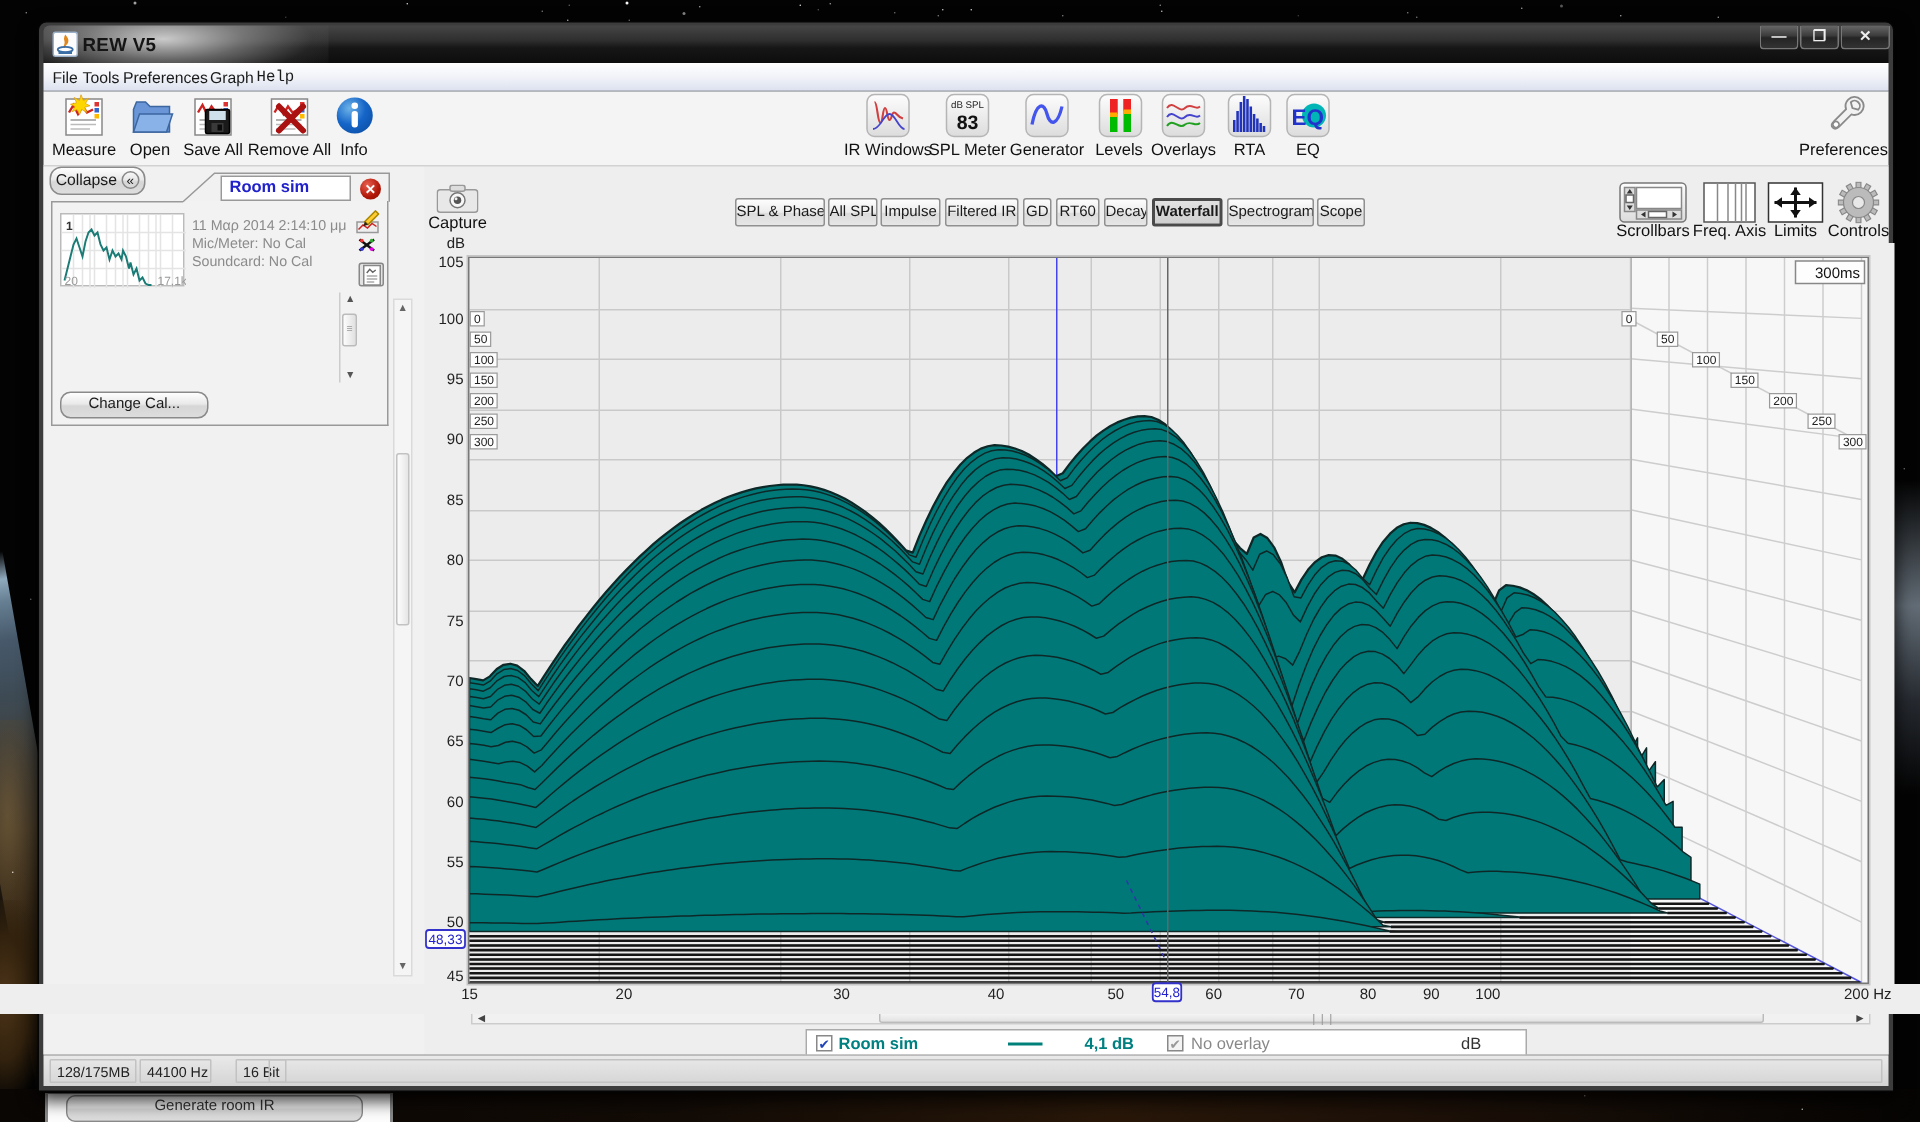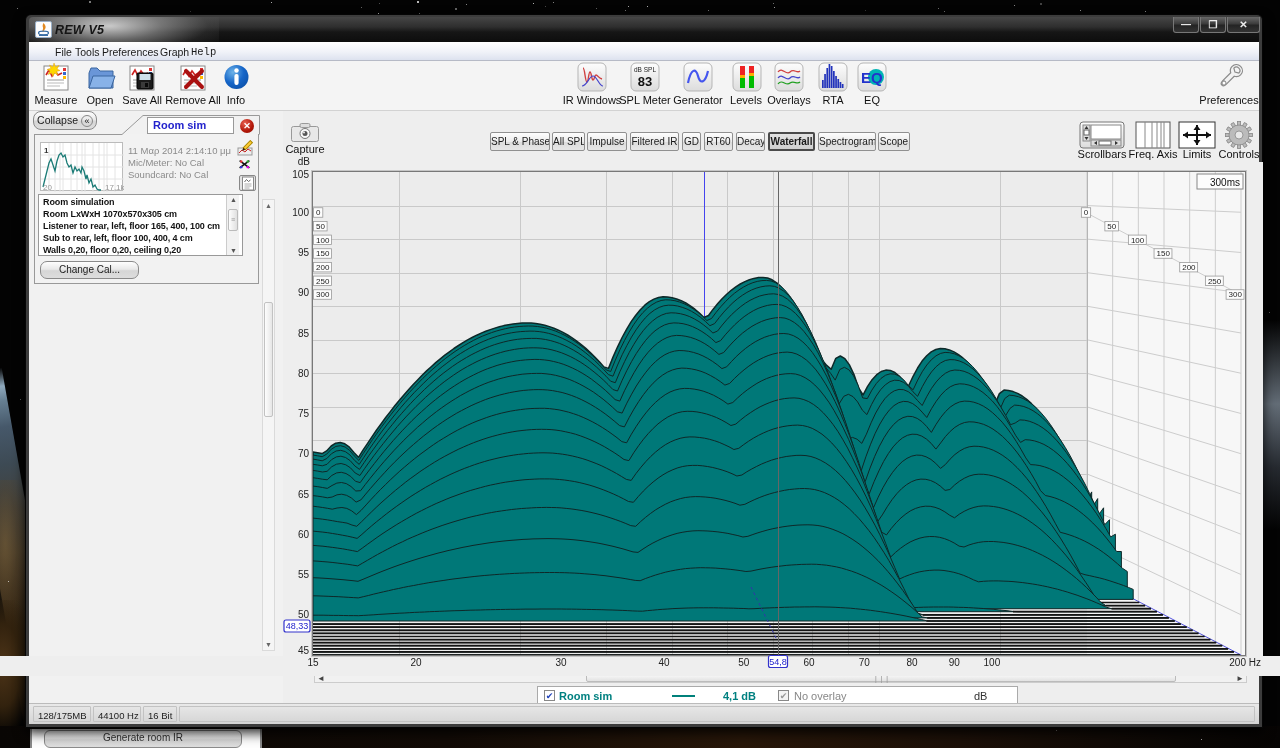--- a/index.html
+++ b/index.html
@@ -16,34 +16,34 @@
   background: linear-gradient(90deg,#090604 0%, #120b06 35%, #281709 58%, #1c1008 75%, #0c0805 92%, #060403 100%); }
 #rightlimb { position:absolute; left:1263px; top:320px; width:17px; height:210px;
   background: linear-gradient(180deg, rgba(60,70,80,0) 0%, rgba(150,165,180,0.65) 40%, rgba(90,100,115,0.4) 70%, rgba(20,20,25,0) 100%); }
 
 
 #win { position:absolute; left:25px; top:14px; width:1238px; height:714px;
   border:1px solid #050505; border-radius:6px 6px 0 0;
   background:#3c3c3c; box-shadow: 0 5px 12px rgba(0,0,0,0.85); }
 #winInner { position:absolute; left:3px; top:2px; right:3px; bottom:3px; }
 #titlebar { position:absolute; left:0; top:0; right:0; height:25px; border-radius:4px 4px 0 0;
-  background: linear-gradient(180deg,#464646 0%, #2e2e2e 40%, #161616 60%, #0d0d0d 100%); overflow:hidden;font-style:italic;}
+  background: linear-gradient(180deg,#464646 0%, #2e2e2e 40%, #161616 60%, #0d0d0d 100%); overflow:hidden;}
 #titleglow { position:absolute; left:-45px; top:-22px; width:235px; height:64px;
   background: radial-gradient(ellipse at 125px 31px, rgba(215,215,215,0.92) 0%, rgba(170,170,170,0.55) 30%, rgba(95,95,95,0.22) 56%, rgba(55,55,55,0) 76%); }
 #appicon { position:absolute; left:6px; top:4px; width:17px; height:17px; background:#fdfdfd; border-radius:2px; border:1px solid #9ab0c8;}
 #apptitle { position:absolute; left:26px; top:6px; font-size:12.5px; color:#151515; font-weight:bold; letter-spacing:0.2px; }
 .winbtn { position:absolute; top:0px; height:16px; background: linear-gradient(180deg,#686868 0%, #3c3c3c 45%, #242424 55%, #333 100%);
   border:1px solid #777; border-top:none; border-radius:0 0 3px 3px; color:#ededed; text-align:center; font-size:10px; line-height:15px; font-weight:bold;}
 #btnmin { left:1144px; width:26px; }
 #btnmax { left:1171px; width:26px; }
 #btnclose { left:1198px; width:33px; }
 
 #menubar { position:absolute; left:0; top:25px; right:0; height:19px;
   background: linear-gradient(180deg,#ffffff 0%, #f0f2f8 55%, #dde2ef 100%); border-bottom:1px solid #b6bac6; }
-.menuitem { position:absolute; top:4px; font-size:10.5px; color:#1a1a1a;margin-left:20px; }
+.menuitem { position:absolute; top:4px; font-size:10.5px; color:#1a1a1a; }
 
 #toolbar { position:absolute; left:0; top:44px; right:0; height:50px; background:#f4f4f4; border-bottom:1px solid #d2d2d2; }
 
 #content { position:absolute; left:0; top:94px; right:0; bottom:21px; background:#f0f0f0; }
 #graphpanel { position:absolute; left:254px; top:0; right:0; bottom:0; background:#eeeeee; }
 
 #statusbar { position:absolute; left:0; bottom:0; right:0; height:21px;
   background: linear-gradient(180deg,#e9e9e9,#d4d4d4); border-top:1px solid #bbb; font-size:11px; color:#222; }
 .stcell { position:absolute; top:2px; bottom:2px; border:1px solid #c2c2c2; border-radius:1px; padding:3px 0 0 4px; font-size:9.5px; white-space:nowrap; overflow:hidden;}
 
@@ -169,21 +169,20 @@
                 <line x1="74" y1="0" x2="74" y2="49" stroke="#e4e4e4"></line>
                 <line x1="0" y1="12" x2="83" y2="12" stroke="#e4e4e4"></line>
                 <line x1="0" y1="24" x2="83" y2="24" stroke="#e4e4e4"></line>
                 <line x1="0" y1="36" x2="83" y2="36" stroke="#e4e4e4"></line>
                 <path d="M2 44 L4 36 L6 28 L8 20 L10 16 L12 22 L14 28 L16 18 L18 12 L20 10 L22 14 L24 12 L26 20 L28 24 L30 22 L32 30 L34 24 L36 28 L38 26 L40 30 L41 24 L43 28 L45 36 L46 32 L48 40 L50 36 L52 44 L54 42 L56 46 L58 47 L60 47" fill="none" stroke="#1b7b76" stroke-width="1.3"></path>
                 <text x="3" y="10" font-size="8" font-weight="bold" fill="#333" font-family="Liberation Sans">1</text>
                 <text x="2" y="47" font-size="8" fill="#999" font-family="Liberation Sans">20</text>
                 <text x="64" y="47" font-size="8" fill="#999" font-family="Liberation Sans">17,1k</text>
               </svg></div>
         <div id="minfo">11 Μαρ 2014 2:14:10 μμ<br>Mic/Meter: No Cal<br>Soundcard: No Cal</div>
-        <div id="mtext">Room simulation<br>Room LxWxH 1070x570x305 cm<br>Listener to rear, left, floor 165, 400, 100 cm<br>Sub to rear, left, floor 100, 400, 4 cm<br>Walls 0,20, floor 0,20, ceiling 0,20</div>
         <div class="jbtn" id="changecal">Change Cal...</div>
       <div style="position: absolute; left: 202px; top: 6px; width: 16px; height: 16px;"><svg width="16" height="16" viewBox="0 0 16 16">
                 <rect x="1" y="8" width="14" height="7" fill="#eee" stroke="#999"></rect>
                 <polyline points="2,13 5,10 8,12 11,9 14,11" fill="none" stroke="#c22" stroke-width="1"></polyline>
                 <g transform="rotate(45 8 8)">
                   <rect x="6.5" y="-1" width="3" height="10" fill="#fc3" stroke="#a80"></rect>
                   <path d="M6.5 9 L8 12 L9.5 9 Z" fill="#321"></path>
                 </g>
               </svg></div>
             <div style="position: absolute; left: 201px; top: 24px; width: 17px; height: 13px;"><svg width="17" height="13" viewBox="0 0 16 16">
@@ -312,21 +311,21 @@
                 <circle cx="14" cy="14" r="10"></circle>
                 <circle cx="14" cy="14" r="4" fill="#e8e8e8"></circle>
               </g>
             </svg></div>
           <div class="rbtn" style="left: 921px; width: 70px; top: 37px;">Controls</div>
         </div>
   </div>
   <div id="statusbar">
     <div class="stcell" style="left:4px;width:58px;">128/175MB</div>
     <div class="stcell" style="left:64px;width:48px;">44100 Hz</div>
-    <div class="stcell" style="left:114px;width:34px;">16 Bit</div>
+    <div class="stcell" style="left:128px;width:34px;">16 Bit</div>
     <div class="stcell" style="left:150px;right:4px;"></div>
   </div>
  </div>
 </div>
 
 <div style="position: absolute; left: 42px; top: 63px; width: 28px; height: 30px;"><svg width="28" height="30" viewBox="0 0 28 30">
       <rect x="2" y="3" width="24" height="24" fill="#fff" stroke="#888"></rect>
       <polyline points="4,12 7,7 10,13 13,8 16,12 20,10" fill="none" stroke="#cc2222" stroke-width="1.6"></polyline>
       <rect x="21" y="5" width="3" height="3" fill="#d33"></rect>
       <rect x="21" y="9" width="3" height="3" fill="#36c"></rect>

